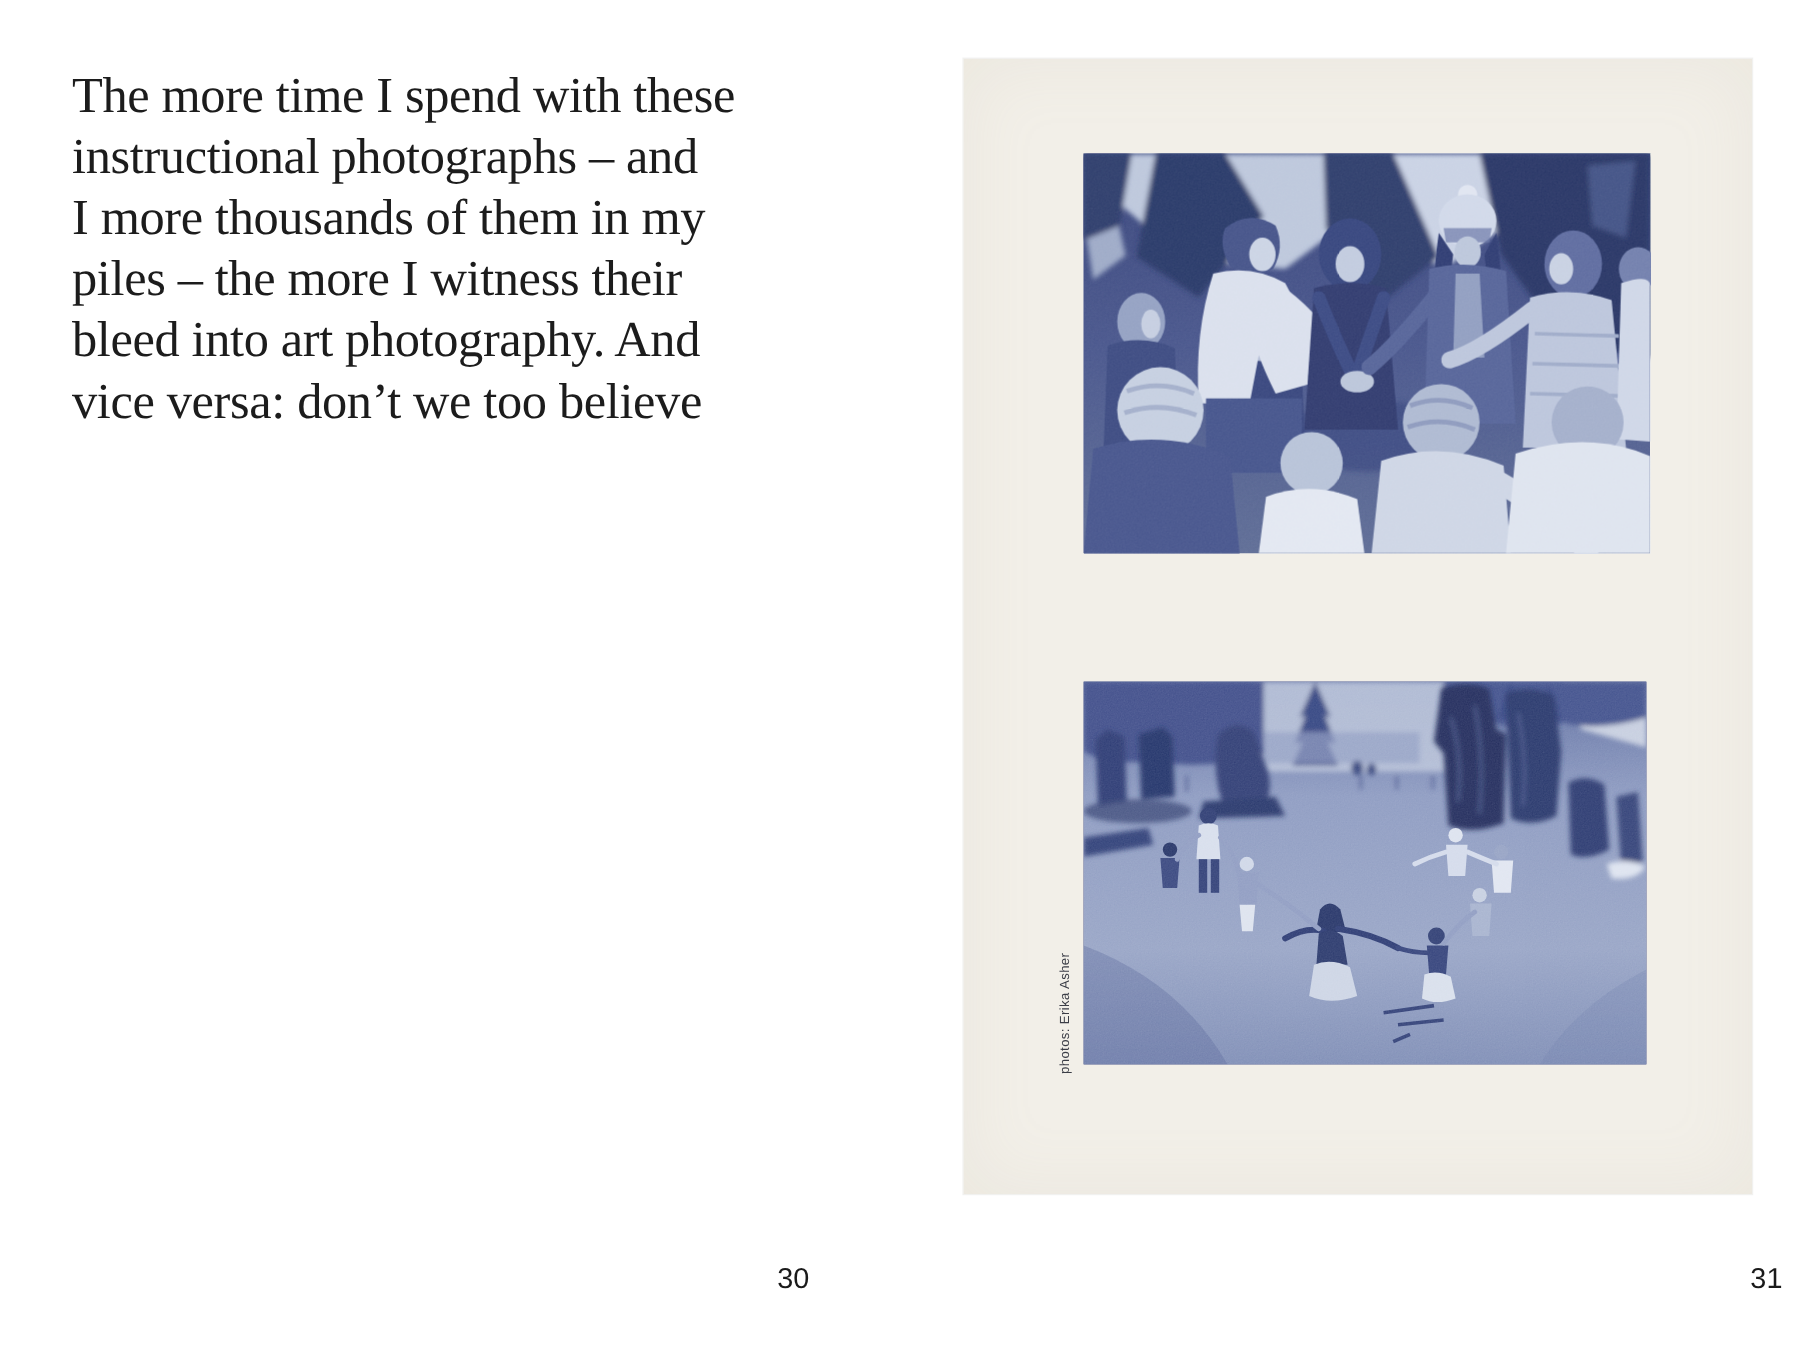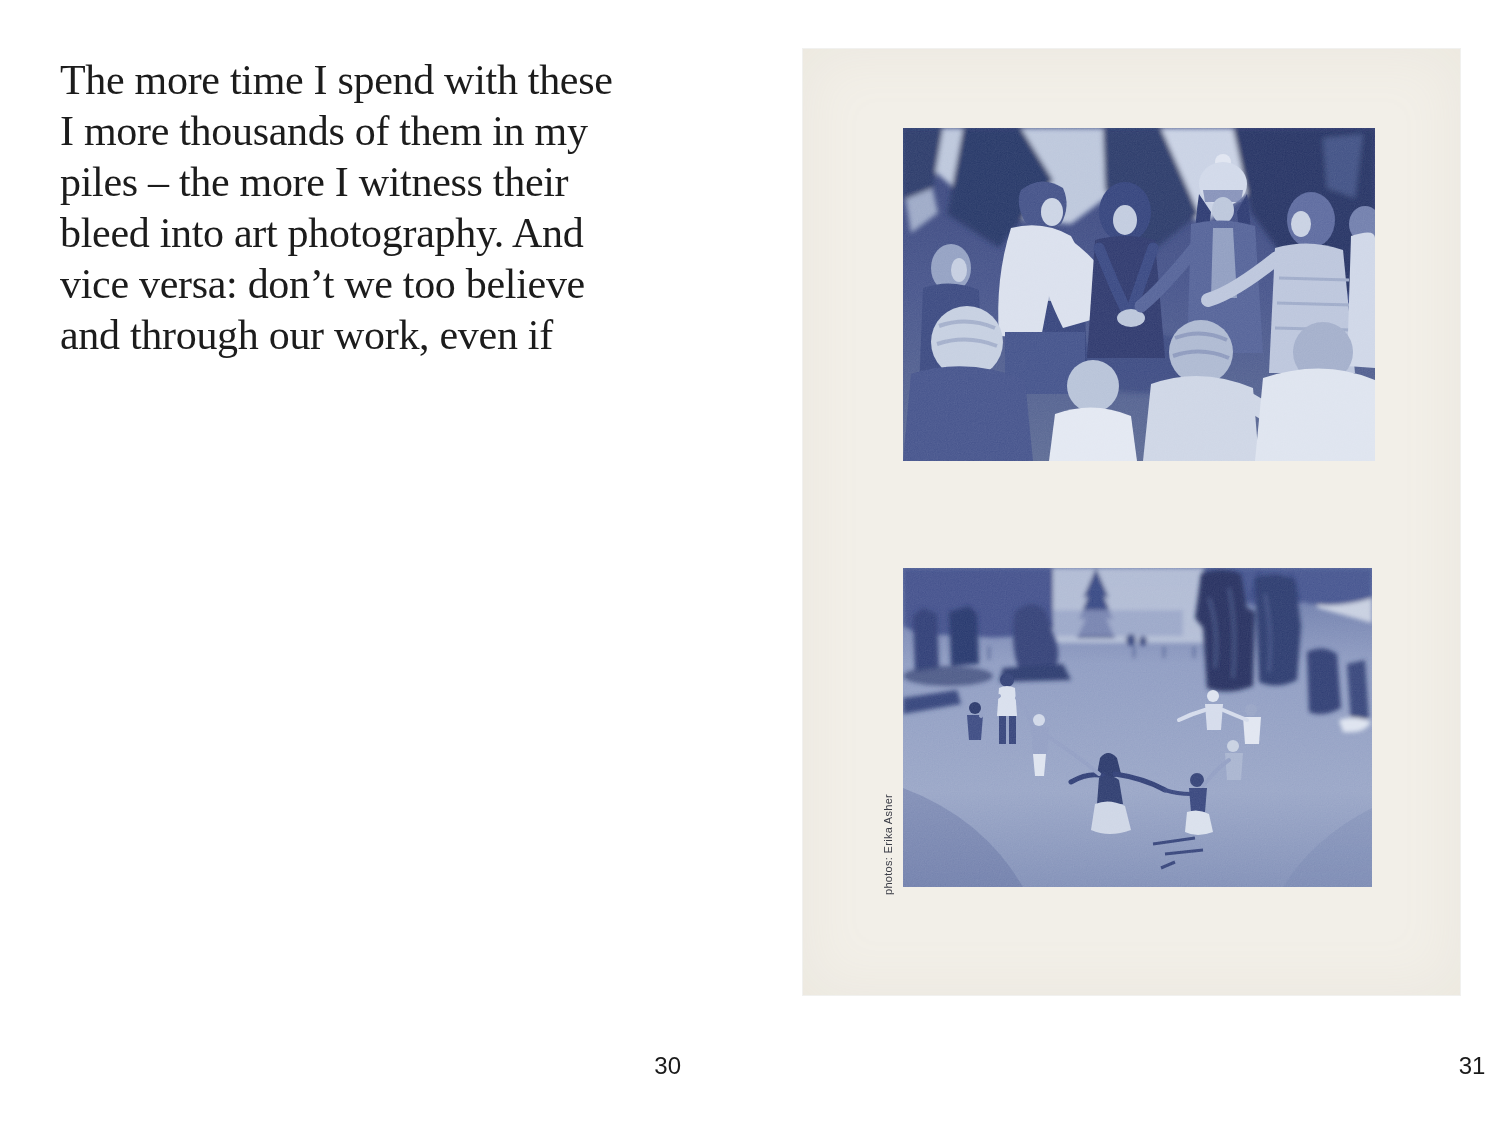--- a/index.html
+++ b/index.html
@@ -12,21 +12,21 @@
   .body-text{
     position:absolute;left:60px;top:55px;width:660px;
     font-size:42px;line-height:51px;letter-spacing:-0.3px;
     color:#1c1c1c;white-space:nowrap;
   }
   .body-text .line{height:51px;}
   .folio{
     position:absolute;top:1052px;width:40px;text-align:center;
     font-family:"Liberation Sans", sans-serif;font-size:24px;color:#1a1a1a;
   }
-  .folio-left{left:641px;text-align:right;}
+  .folio-left{left:641px;}
   .folio-right{left:1452px;}
   
   .right-page{
     position:absolute;left:803px;top:49px;width:657px;height:946px;
     background:#f2efe8;
     box-shadow:0 0 0 1px rgba(120,115,95,0.10), inset 0 0 60px rgba(190,182,155,0.12);
   }
   .photo{position:absolute;left:100px;background:#31407f;overflow:hidden;}
   .photo-top{top:79px;width:472px;height:333px;}
   .photo-bottom{top:519px;width:469px;height:319px;}
@@ -38,25 +38,25 @@
     color:#3b3d46;white-space:nowrap;
   }
 </style>
 </head>
 <body>
 
 <div class="spread">
 
   <div class="body-text">
     <div class="line">The more time I spend with these</div>
+    <div class="line">instructional photographs – and</div>
     <div class="line">I more thousands of them in my</div>
     <div class="line">piles – the more I witness their</div>
     <div class="line">bleed into art photography. And</div>
     <div class="line">vice versa: don’t we too believe</div>
-    <div class="line">and through our work, even if</div>
   </div>
   <div class="folio folio-left">30</div>
 
   <div class="right-page">
 
     <div class="photo photo-top" role="img" aria-label="Blue duotone photograph: group of people standing in a circle with joined hands among large tree trunks, heads bowed">
       <svg viewBox="0 0 472 333" preserveAspectRatio="none" aria-hidden="true">
         <defs>
           <linearGradient id="p1bg" x1="0" y1="0" x2="0" y2="1">
             <stop offset="0" stop-color="#2e3b74"></stop>

